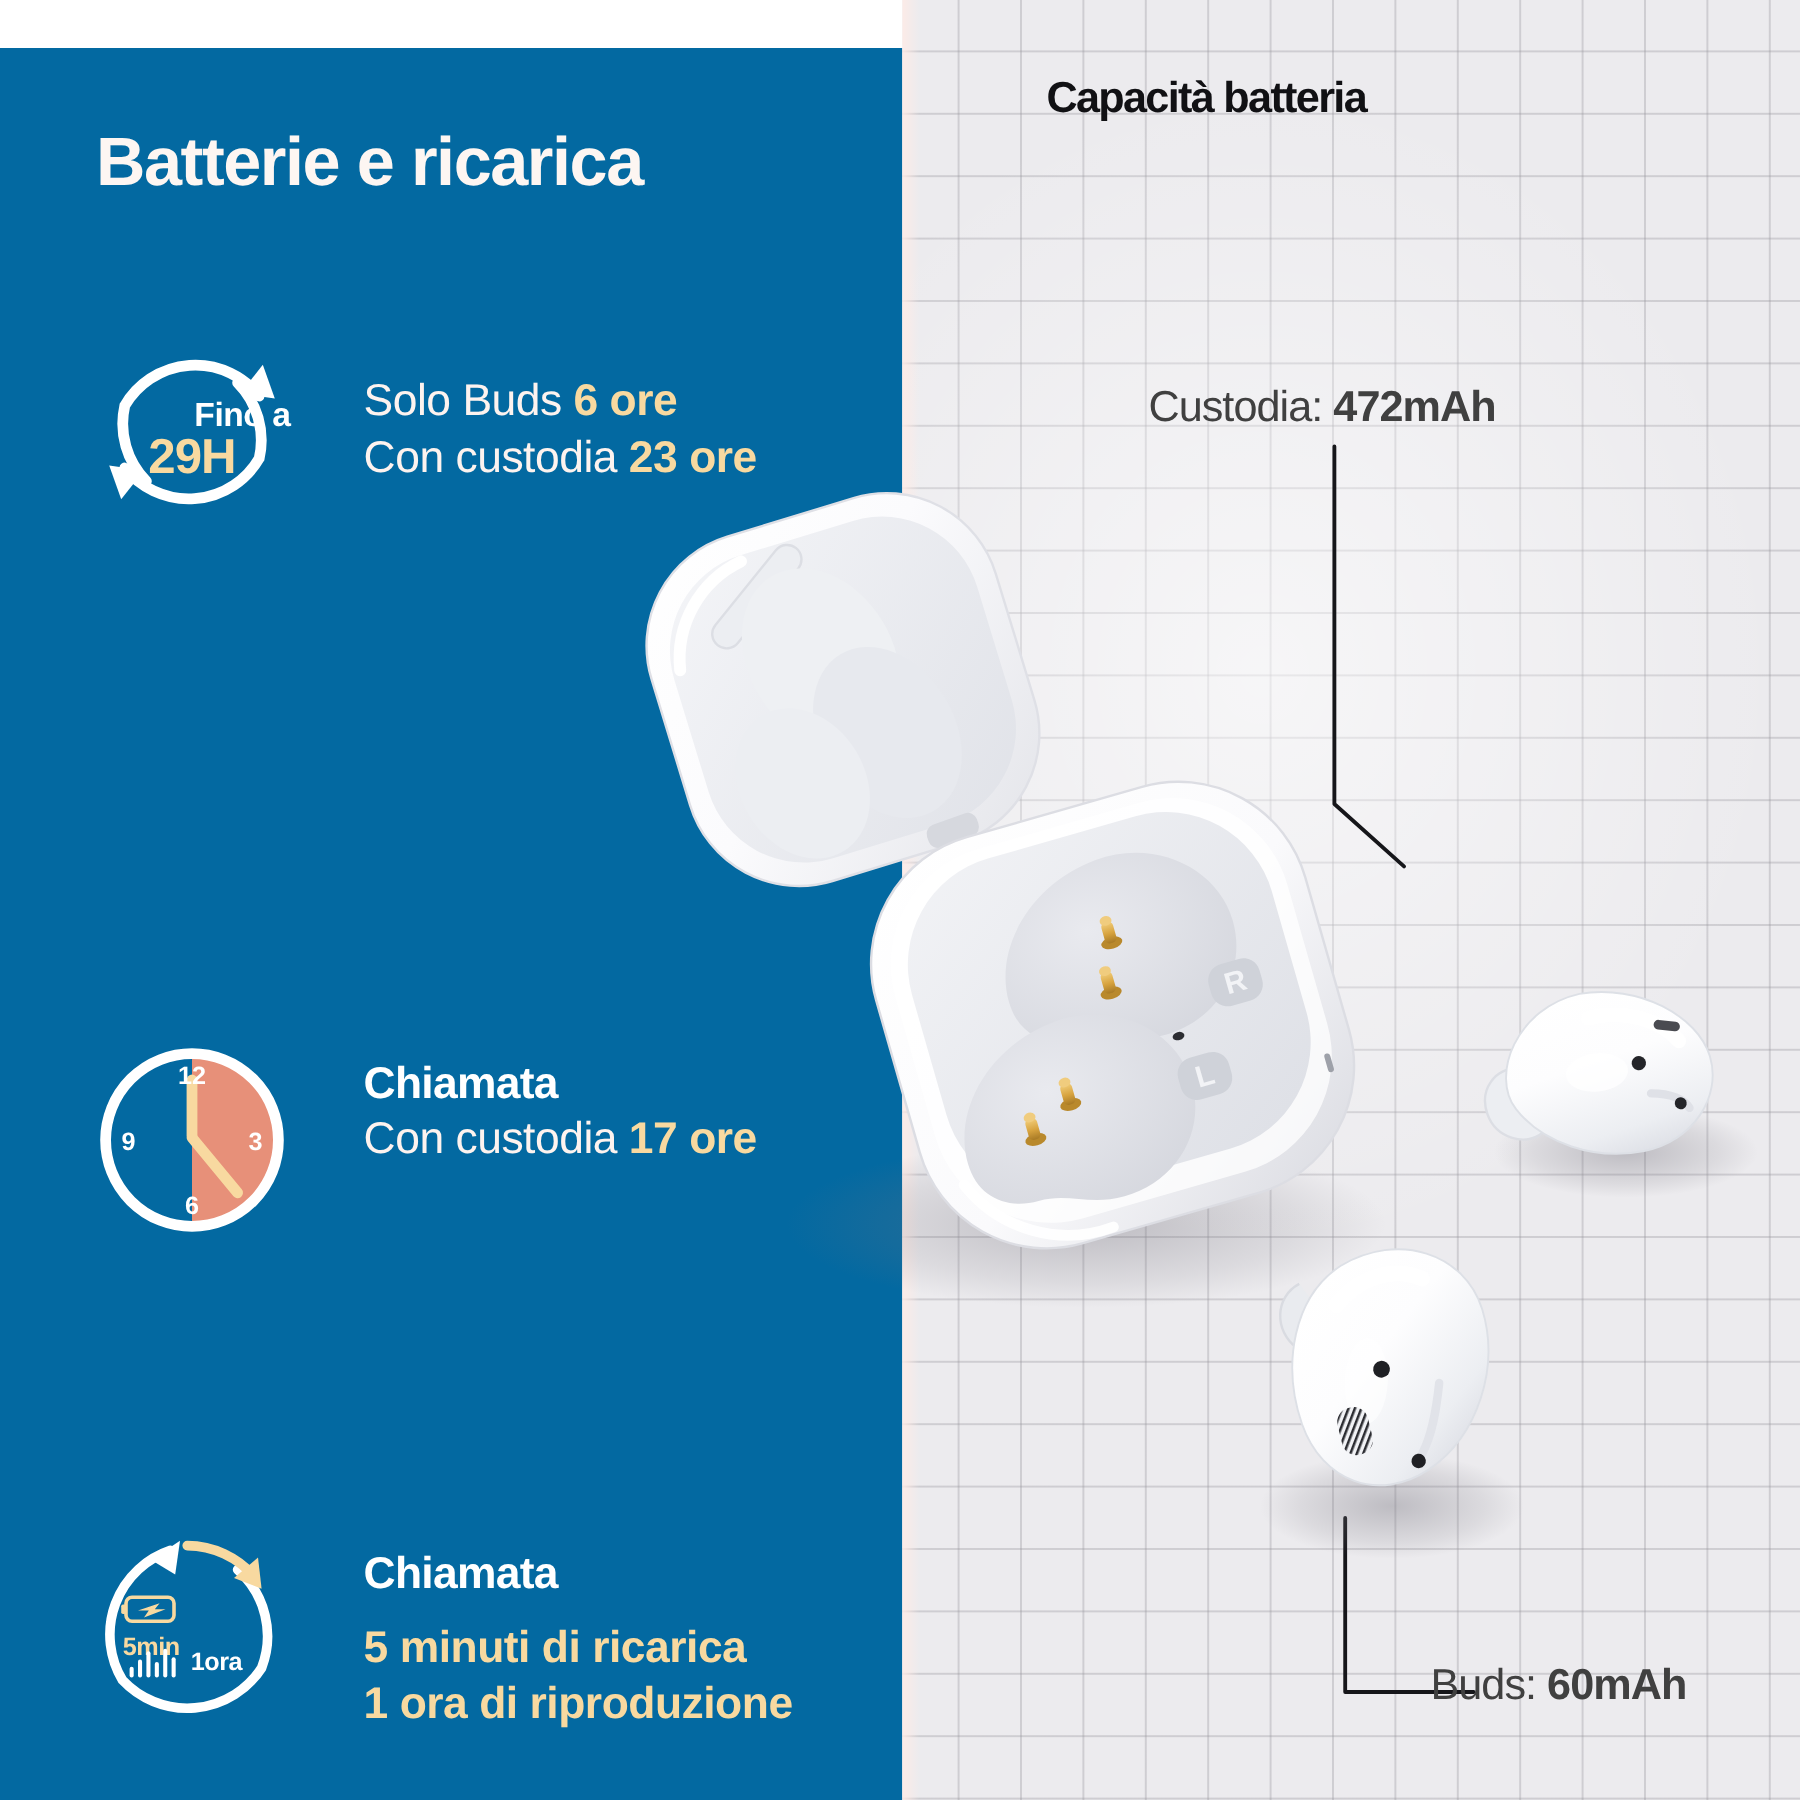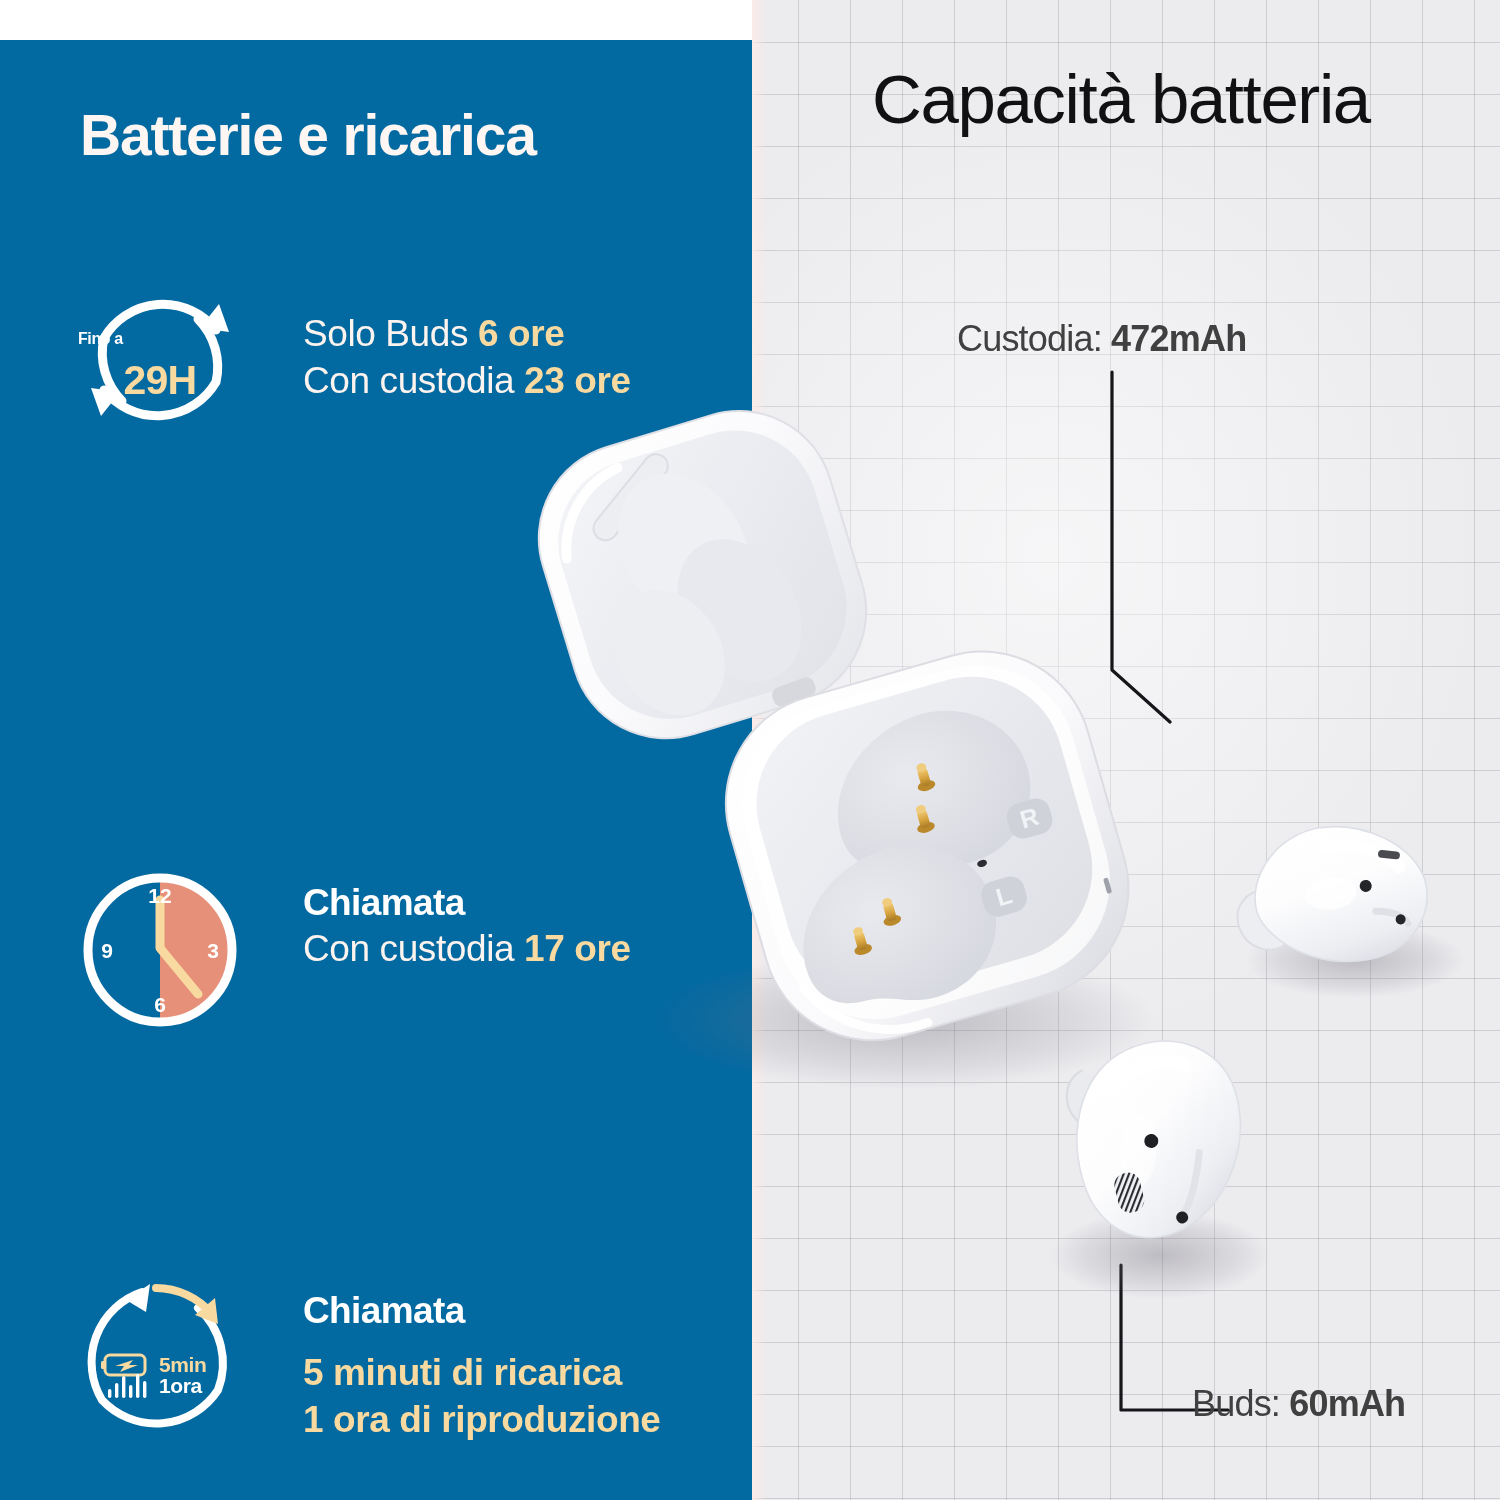--- a/index.html
+++ b/index.html
@@ -34,22 +34,22 @@
   }
   .feature-line {
     font-size:37px; color:#fdf3ef; letter-spacing:-0.4px;
     white-space:nowrap; line-height:1.28; font-weight:300;
   }
   .feature-line .val { color:#f8d9a0; font-weight:bold; }
   .feature-line.allcream { color:#f8d9a0; font-weight:bold; }
 
   
   .circ-label {
-    position:absolute; width:164px; text-align:left;
-    color:#ffffff; font-size:16px; font-weight:bold; letter-spacing:-0.4px;
+    position:absolute; width:164px; text-align:right;
+    color:#ffffff; font-size:28px; font-weight:bold; letter-spacing:-0.4px;
   }
   .circ-big {
     position:absolute; width:164px; text-align:center;
     color:#f8d9a0; font-size:41px; font-weight:bold; letter-spacing:-0.8px;
   }
 
   
   .mini-row { position:absolute; display:flex; align-items:center; gap:7px; }
   .mini-txt { font-size:21px; font-weight:bold; letter-spacing:-0.4px; }
   .mini-txt.cream { color:#f8d9a0; }
@@ -71,21 +71,21 @@
     background:radial-gradient(ellipse 620px 700px at 300px 560px, rgba(255,255,255,0.55), rgba(255,255,255,0) 70%);
     pointer-events:none;
   }
   .grid-edge-left {
     position:absolute; left:752px; top:0; width:14px; height:1500px;
     background:linear-gradient(to right, rgba(255,235,230,0.85), rgba(255,255,255,0));
   }
 
   .right-title {
     position:absolute; left:872px; top:60px;
-    font-size:69px; font-weight:normal; color:#111114;
+    font-size:36px; font-weight:bold; color:#111114;
     letter-spacing:-1.4px; white-space:nowrap;
   }
 
   .callout {
     position:absolute; font-size:36px; color:#404040;
     letter-spacing:-0.8px; white-space:nowrap; font-weight:300;
   }
   .callout .bold { font-weight:bold; }
 
   .leader { position:absolute; }
@@ -159,21 +159,21 @@
     <div class="feature" style="top:1238px;">
 
       <div class="feature-icon">
         <svg viewBox="0 0 164 164" width="164" height="164">
           <path d="M64 14 A74 74 0 0 0 24 122 A74 74 0 0 0 140 112 A74 74 0 0 0 120 30" fill="none" stroke="#ffffff" stroke-width="8" stroke-linecap="round"></path>
           <polygon points="72,6 48,22 68,34" fill="#ffffff"></polygon>
           <path d="M78 10 A74 74 0 0 1 134 36" fill="none" stroke="#f8d9a0" stroke-width="8" stroke-linecap="round"></path>
           <polygon points="140,46 137,20 117,37" fill="#f8d9a0"></polygon>
         </svg>
 
-        <div class="mini-row" style="left:22px; top:74px;">
+        <div class="mini-row" style="left:22px; top:50px;flex-direction:column;">
           <svg width="52" height="26" viewBox="0 0 52 26">
             <rect x="5" y="3" width="40" height="20" rx="5" ry="5" fill="none" stroke="#f8d9a0" stroke-width="3"></rect>
             <rect x="1" y="9" width="4" height="8" rx="1.5" fill="#f8d9a0"></rect>
             <polygon points="33,8 15,14 24,14 20,20 38,13 29,13" fill="#f8d9a0"></polygon>
           </svg>
           <span class="mini-txt cream">5min</span>
         </div>
 
         <div class="mini-row" style="left:28px; top:94px;">
           <svg width="46" height="28" viewBox="0 0 46 28">

